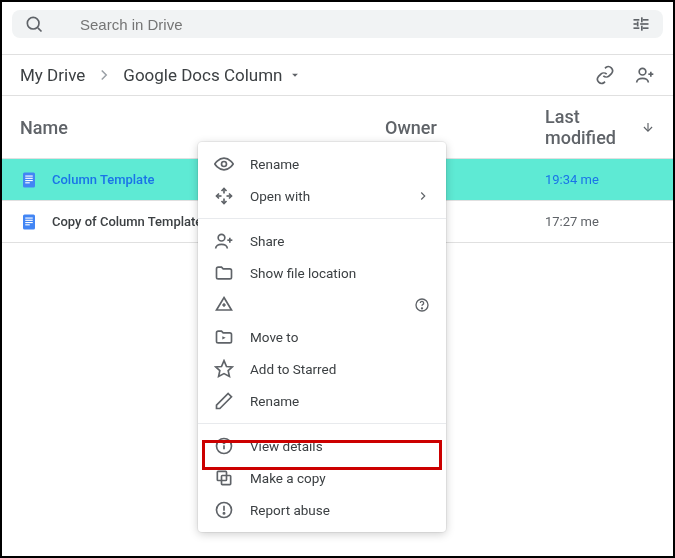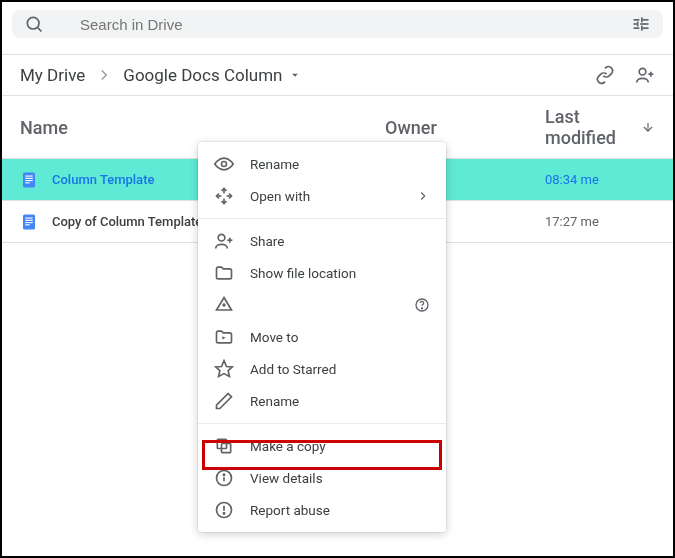--- a/index.html
+++ b/index.html
@@ -171,21 +171,21 @@
           <rect x="4" y="2" width="16" height="20" rx="2" fill="#4285f4"></rect>
           <rect x="7" y="6" width="10" height="1.5" fill="#fff"></rect>
           <rect x="7" y="9" width="10" height="1.5" fill="#fff"></rect>
           <rect x="7" y="12" width="10" height="1.5" fill="#fff"></rect>
           <rect x="7" y="15" width="6" height="1.5" fill="#fff"></rect>
         </svg>
     </span>
     <span class="label">Column Template</span>
   </div>
   <div class="owner"></div>
-  <div class="mod">08:34 me</div>
+  <div class="mod">19:34 me</div>
 </div>
 
 <div class="row">
   <div class="fname">
     <span class="doc-icon">
       <svg width="18" height="18" viewBox="0 0 24 24">
           <rect x="4" y="2" width="16" height="20" rx="2" fill="#4285f4"></rect>
           <rect x="7" y="6" width="10" height="1.5" fill="#fff"></rect>
           <rect x="7" y="9" width="10" height="1.5" fill="#fff"></rect>
           <rect x="7" y="12" width="10" height="1.5" fill="#fff"></rect>
@@ -286,39 +286,39 @@
         <svg width="20" height="20" viewBox="0 0 24 24" fill="none" stroke="currentColor" stroke-width="2">
           <path d="M17 3l4 4L7 21H3v-4L17 3z"></path>
         </svg>
       </span>
     <span>Rename</span>
   </div>
   <div class="msep"></div>
   <div class="mitem">
     <span class="micon">
         <svg width="20" height="20" viewBox="0 0 24 24" fill="none" stroke="currentColor" stroke-width="2">
-          <rect x="9" y="9" width="11" height="11" rx="1"></rect>
-          <rect x="4" y="4" width="11" height="11" rx="1"></rect>
-        </svg>
-      </span>
-    <span>Make a copy</span>
-  </div>
-  <div class="mitem">
-    <span class="micon">
-        <svg width="20" height="20" viewBox="0 0 24 24" fill="none" stroke="currentColor" stroke-width="2">
           <circle cx="12" cy="12" r="9"></circle>
           <line x1="12" y1="11" x2="12" y2="16"></line>
           <circle cx="12" cy="8" r="0.8" fill="currentColor"></circle>
         </svg>
       </span>
     <span>View details</span>
   </div>
   <div class="mitem">
     <span class="micon">
         <svg width="20" height="20" viewBox="0 0 24 24" fill="none" stroke="currentColor" stroke-width="2">
+          <rect x="9" y="9" width="11" height="11" rx="1"></rect>
+          <rect x="4" y="4" width="11" height="11" rx="1"></rect>
+        </svg>
+      </span>
+    <span>Make a copy</span>
+  </div>
+  <div class="mitem">
+    <span class="micon">
+        <svg width="20" height="20" viewBox="0 0 24 24" fill="none" stroke="currentColor" stroke-width="2">
           <circle cx="12" cy="12" r="9"></circle>
           <line x1="12" y1="7" x2="12" y2="13"></line>
           <circle cx="12" cy="16" r="0.8" fill="currentColor"></circle>
         </svg>
       </span>
     <span>Report abuse</span>
   </div>
 
 </div>
 

